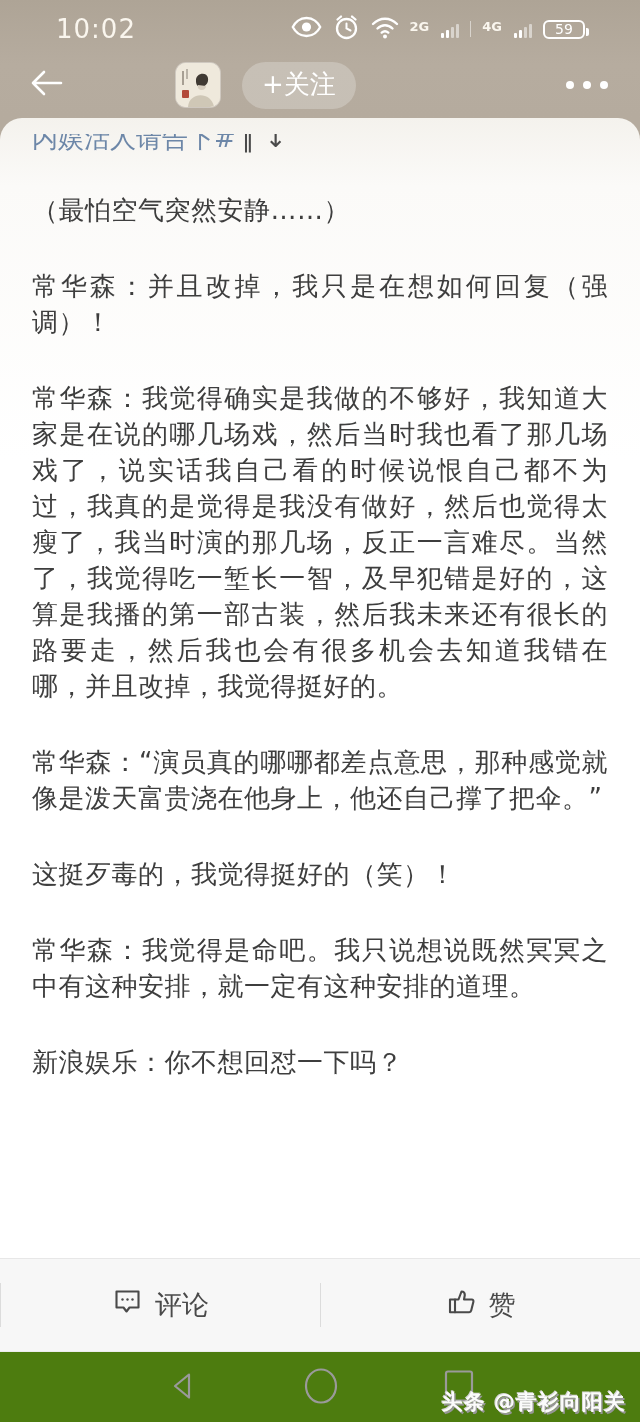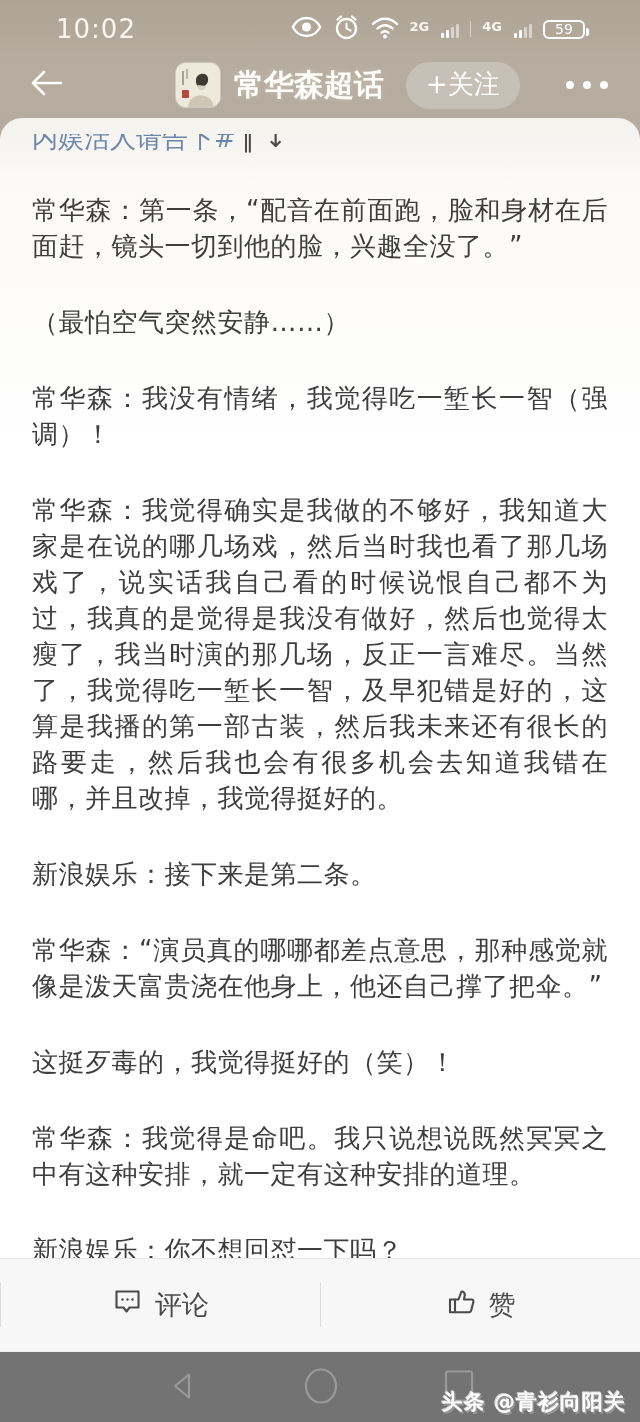--- a/index.html
+++ b/index.html
@@ -39,21 +39,21 @@
   .tag-arrow { color:#4a4a4a; }
   .post-body { margin-top:32px; }
   .post-body p { font-size:26px; line-height:36px; letter-spacing:.5px; color:#3e3e3e; text-align:justify; margin:0 0 40px; }
 
   
   .action-bar { flex:0 0 94px; background:#f7f7f7; border-top:1px solid #e7e7e7; border-bottom:1px solid #ededed; display:flex; align-items:center; }
   .action-item { flex:1; height:100%; display:flex; align-items:center; justify-content:center; gap:12px; color:#4a4a4a; font-size:27px; background:none; border:none; }
   .action-divider { width:1px; height:44px; background:#dcdcdc; }
 
   
-  .nav-bar { flex:1; background:#737373; position:relative; display:flex; align-items:center; justify-content:center; gap:102px; }
+  .nav-bar { flex:1; background:#4d7c0f; position:relative; display:flex; align-items:center; justify-content:center; gap:102px; }
   .nav-btn { display:flex; align-items:center; justify-content:center; background:none; border:none; }
   .watermark { position:absolute; right:14px; bottom:6px; font-size:21px; font-weight:bold; color:#fbfbfb; text-shadow:1.5px 1.5px 0 #969696, -1px -1px 0 #d6d6d6; letter-spacing:1px; }
 </style>
 </head>
 <body>
 
 <div class="phone">
 
   <div class="top-chrome">
 
@@ -119,42 +119,39 @@
         <svg width="44" height="44" viewBox="0 0 44 44">
           <rect width="44" height="44" fill="#efe9dc"></rect>
           <path d="M12 44 C13 29 35 28 38 44 Z" fill="#cfc7b6"></path>
           <path d="M20 18 C19 10 31 8 32 15 C33 21 28 24 25 24 C22 24 20 22 20 18 Z" fill="#403a33"></path>
           <path d="M22 22 C20 28 30 29 30 23" fill="#d8cfc0"></path>
           <rect x="6" y="8" width="2" height="14" fill="#6b6257" opacity=".55"></rect>
           <rect x="10" y="6" width="2" height="10" fill="#6b6257" opacity=".4"></rect>
           <rect x="6" y="27" width="7" height="8" rx="1" fill="#b34a3a"></rect>
         </svg>
       </div>
-      <div class="page-title">常华森超话</div>
       <div class="follow-pill">+关注</div>
       <div class="more-btn">
         <i></i>
           <i></i>
           <i></i>
       </div>
     </div>
   </div>
 
   <div class="card">
     <div class="tag-clip">
       <span class="tag-line">
         <span class="tag-link">内娱活人请告下#</span><span class="tag-sep">∥</span><span class="tag-arrow">↓</span>
       </span>
     </div>
     <div class="post-body">
-      <p>常华森：第一条，“配音在前面跑，脸和身材在后面赶，镜头一切到他的脸，兴趣全没了。”</p>
       <p>（最怕空气突然安静……）</p>
-      <p>常华森：我没有情绪，我觉得吃一堑长一智（强调）！</p>
+      <p>常华森：并且改掉，我只是在想如何回复（强调）！</p>
       <p>常华森：我觉得确实是我做的不够好，我知道大家是在说的哪几场戏，然后当时我也看了那几场戏了，说实话我自己看的时候说恨自己都不为过，我真的是觉得是我没有做好，然后也觉得太瘦了，我当时演的那几场，反正一言难尽。当然了，我觉得吃一堑长一智，及早犯错是好的，这算是我播的第一部古装，然后我未来还有很长的路要走，然后我也会有很多机会去知道我错在哪，并且改掉，我觉得挺好的。</p>
-      <p>新浪娱乐：接下来是第二条。</p>
       <p>常华森：“演员真的哪哪都差点意思，那种感觉就像是泼天富贵浇在他身上，他还自己撑了把伞。”</p>
       <p>这挺歹毒的，我觉得挺好的（笑）！</p>
       <p>常华森：我觉得是命吧。我只说想说既然冥冥之中有这种安排，就一定有这种安排的道理。</p>
       <p>新浪娱乐：你不想回怼一下吗？</p>
     </div>
   </div>
 
   <div class="action-bar">
     <span class="action-divider"></span>
     <button class="action-item">

